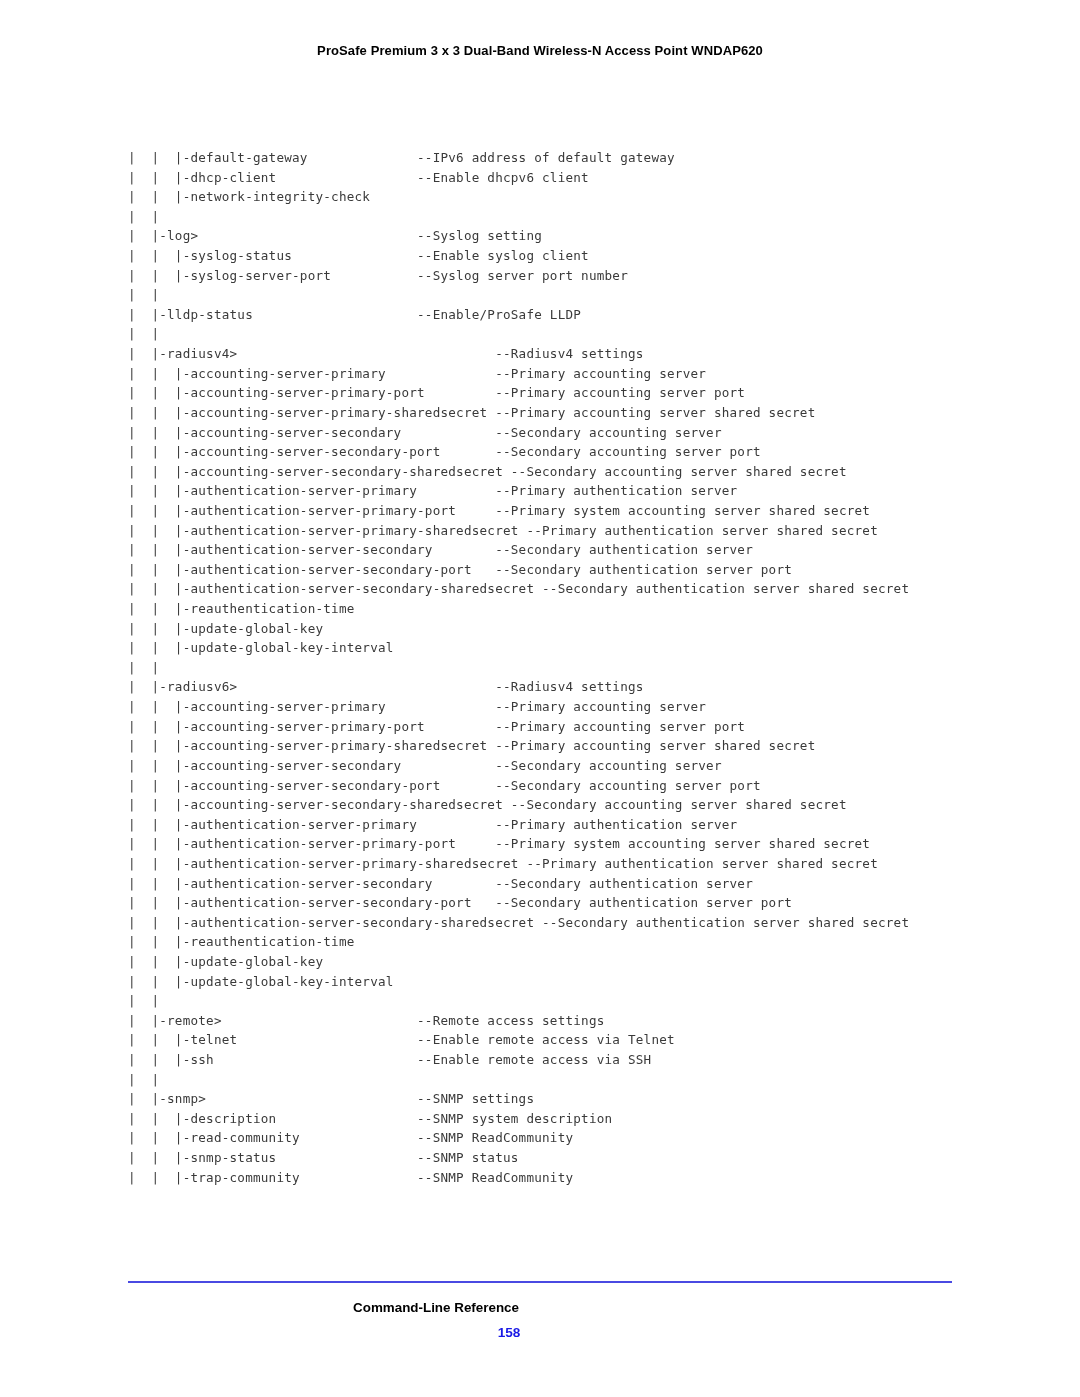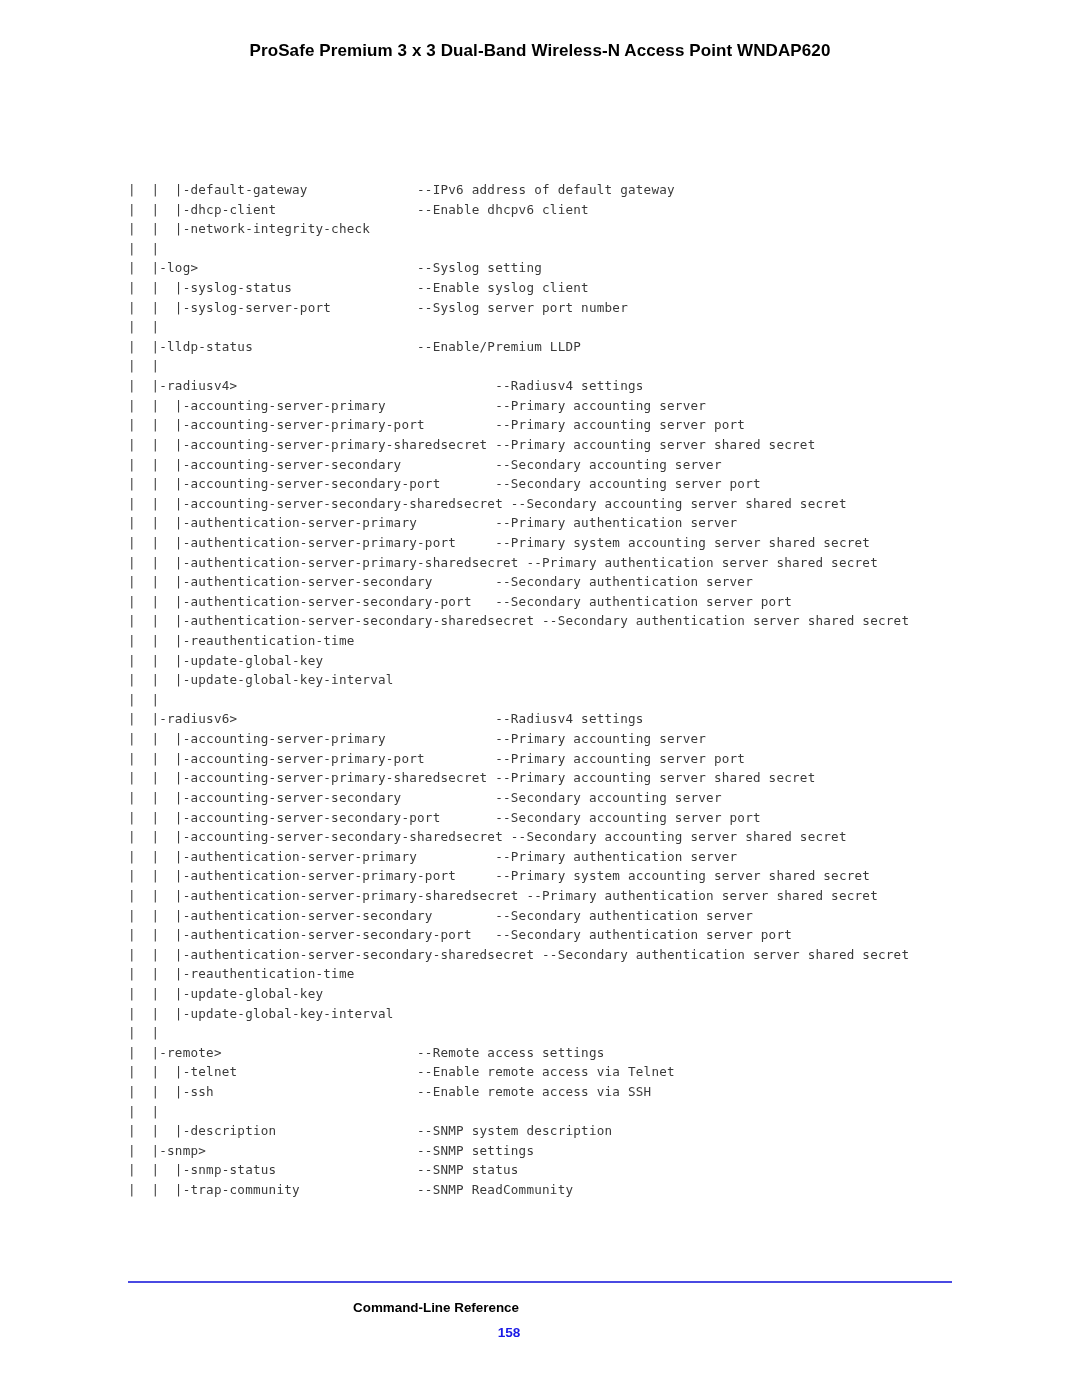--- a/index.html
+++ b/index.html
@@ -19,21 +19,21 @@
   #doc-header {
     position: absolute;
     top: 41px;
     left: 0;
     width: 1080px;
     text-align: center;
   }
   #doc-header .title {
     font-family: "Liberation Sans", sans-serif;
     font-weight: bold;
-    font-size: 17px;
+    font-size: 13px;
     letter-spacing: 0.1px;
     color: #000000;
     white-space: pre;
   }
 
   
   #cli-tree {
     position: absolute;
     top: 148px;
     left: 128px;
@@ -89,30 +89,30 @@
     white-space: pre;
   }
 </style>
 </head>
 <body>
 
 <div id="doc-header">
   <span class="title">ProSafe Premium 3 x 3 Dual-Band Wireless-N Access Point WNDAP620</span>
 </div>
 
-<div id="cli-tree" style="color: rgb(58, 58, 58); margin-top: 32px;">
+<div id="cli-tree" style="color: rgb(58, 58, 58);">
     <div class="cli-line">|  |  |-default-gateway              --IPv6 address of default gateway</div>
     <div class="cli-line">|  |  |-dhcp-client                  --Enable dhcpv6 client</div>
     <div class="cli-line">|  |  |-network-integrity-check</div>
     <div class="cli-line">|  |</div>
     <div class="cli-line">|  |-log&gt;                            --Syslog setting</div>
     <div class="cli-line">|  |  |-syslog-status                --Enable syslog client</div>
     <div class="cli-line">|  |  |-syslog-server-port           --Syslog server port number</div>
     <div class="cli-line">|  |</div>
-    <div class="cli-line">|  |-lldp-status                     --Enable/Premium LLDP</div>
+    <div class="cli-line">|  |-lldp-status                     --Enable/ProSafe LLDP</div>
     <div class="cli-line">|  |</div>
     <div class="cli-line">|  |-radiusv4&gt;                                 --Radiusv4 settings</div>
     <div class="cli-line">|  |  |-accounting-server-primary              --Primary accounting server</div>
     <div class="cli-line">|  |  |-accounting-server-primary-port         --Primary accounting server port</div>
     <div class="cli-line">|  |  |-accounting-server-primary-sharedsecret --Primary accounting server shared secret</div>
     <div class="cli-line">|  |  |-accounting-server-secondary            --Secondary accounting server</div>
     <div class="cli-line">|  |  |-accounting-server-secondary-port       --Secondary accounting server port</div>
     <div class="cli-line">|  |  |-accounting-server-secondary-sharedsecret --Secondary accounting server shared secret</div>
     <div class="cli-line">|  |  |-authentication-server-primary          --Primary authentication server</div>
     <div class="cli-line">|  |  |-authentication-server-primary-port     --Primary system accounting server shared secret</div>
@@ -138,22 +138,23 @@
     <div class="cli-line">|  |  |-authentication-server-secondary-port   --Secondary authentication server port</div>
     <div class="cli-line">|  |  |-authentication-server-secondary-sharedsecret --Secondary authentication server shared secret</div>
     <div class="cli-line">|  |  |-reauthentication-time</div>
     <div class="cli-line">|  |  |-update-global-key</div>
     <div class="cli-line">|  |  |-update-global-key-interval</div>
     <div class="cli-line">|  |</div>
     <div class="cli-line">|  |-remote&gt;                         --Remote access settings</div>
     <div class="cli-line">|  |  |-telnet                       --Enable remote access via Telnet</div>
     <div class="cli-line">|  |  |-ssh                          --Enable remote access via SSH</div>
     <div class="cli-line">|  |</div>
+    <div class="cli-line">|  |-snmp&gt;                           --SNMP settings</div>
     <div class="cli-line">|  |  |-description                  --SNMP system description</div>
-    <div class="cli-line">|  |-snmp&gt;                           --SNMP settings</div>
+    <div class="cli-line">|  |  |-read-community               --SNMP ReadCommunity</div>
     <div class="cli-line">|  |  |-snmp-status                  --SNMP status</div>
     <div class="cli-line">|  |  |-trap-community               --SNMP ReadCommunity</div>
   </div>
 
 <div id="doc-footer">
   <div id="footer-rule" style="background: rgb(74, 74, 226);"></div>
   <div id="footer-text">Command-Line Reference</div>
   <div id="footer-page" style="color: rgb(26, 25, 230);">158</div>
 </div>
 

